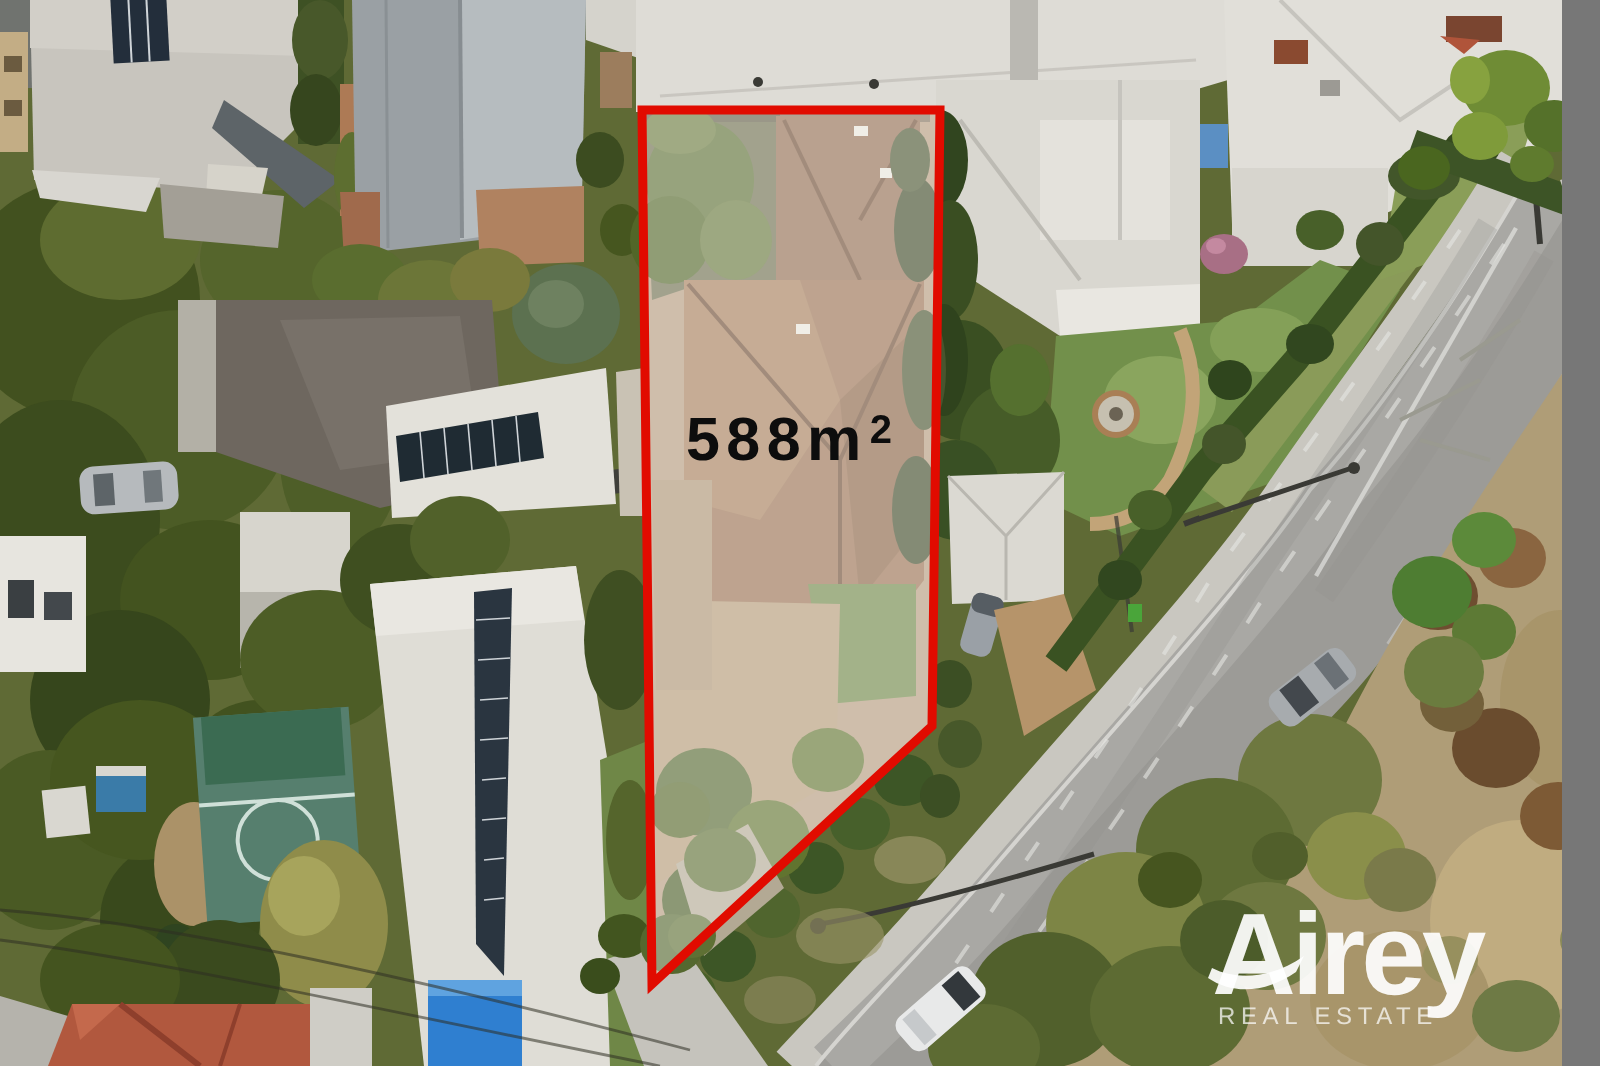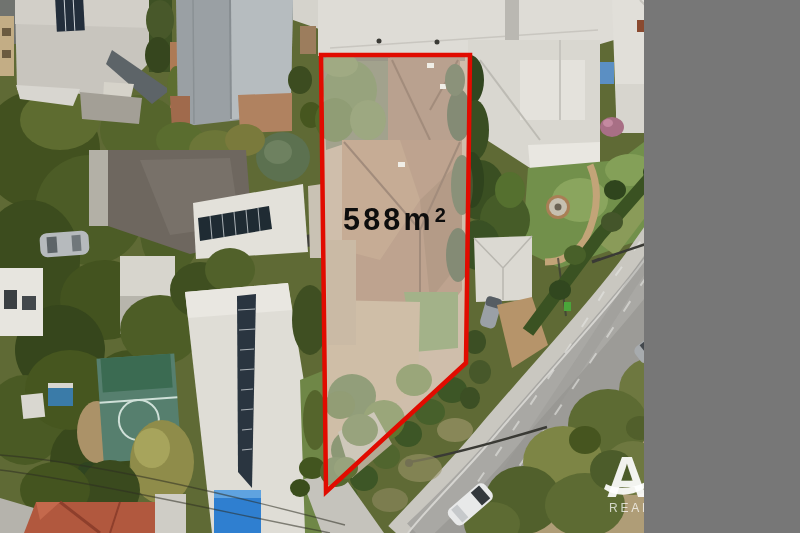--- a/index.html
+++ b/index.html
@@ -1,16 +1,16 @@
 <!DOCTYPE html>
 <html><head>
 <meta charset="utf-8">
 <style>
 html,body{margin:0;padding:0;background:#777;}
-#stage{position:relative;width:644px;height:533px;overflow:hidden;font-family:"Liberation Sans",sans-serif;}
+#stage{position:relative;width:781px;height:533px;overflow:hidden;font-family:"Liberation Sans",sans-serif;}
 </style>
 </head>
 <body>
 <div id="stage">
 <svg width="800" height="533" viewBox="0 0 800 533">
 
 <rect x="0" y="0" width="800" height="533" fill="#5f6a35"></rect>
 
 <g>
 <ellipse cx="40" cy="150" rx="60" ry="60" fill="#42511f"></ellipse>

